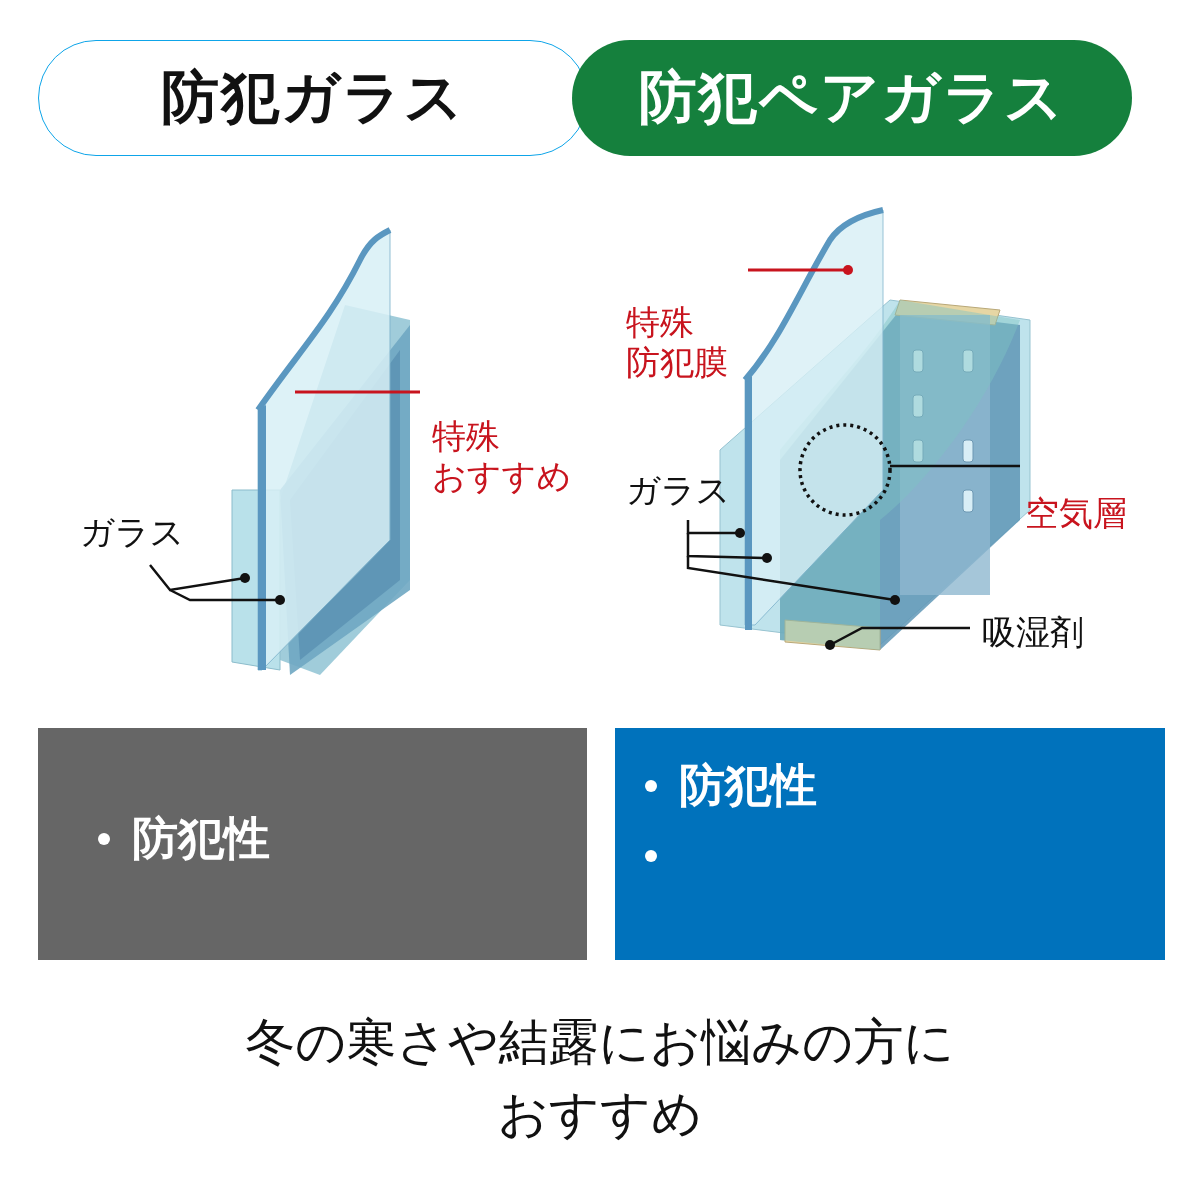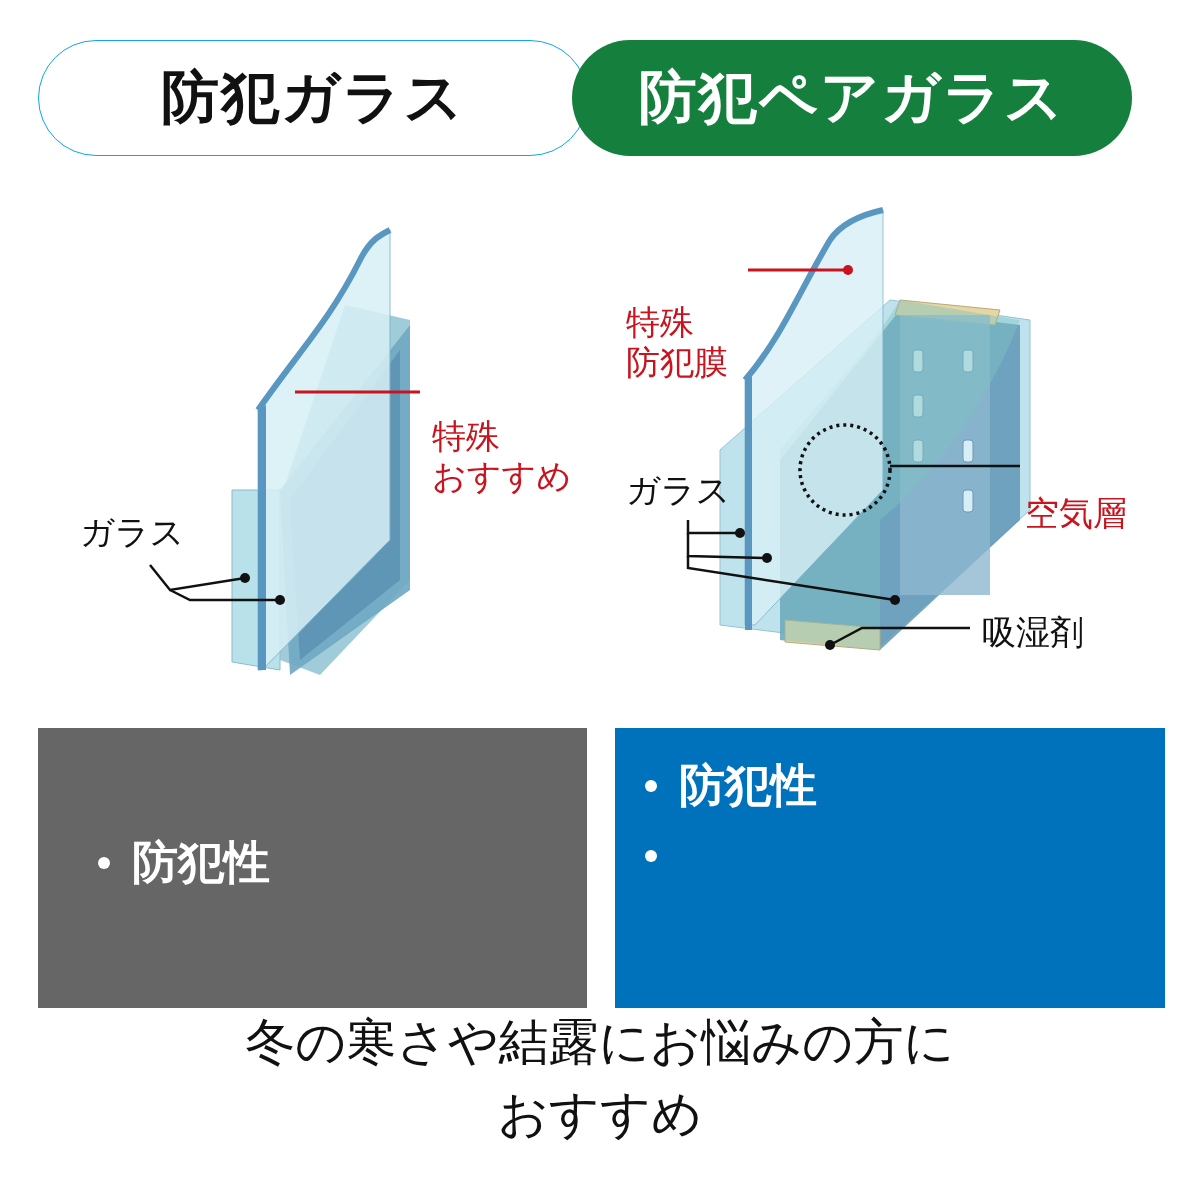--- a/index.html
+++ b/index.html
@@ -6,21 +6,21 @@
   body { width:1200px; height:1200px; position:relative; overflow:hidden;
          font-family:"DejaVu Sans","Liberation Sans",sans-serif; color:#111; }
   .pill { position:absolute; top:40px; height:116px; border-radius:58px;
           display:flex; align-items:center; justify-content:center;
           font-size:58px; font-weight:bold; letter-spacing:2px; box-sizing:border-box; }
   .pill-left { left:38px; width:550px; border:1px solid #0ea5e9; background:#fff; color:#111; }
   .pill-right { left:572px; width:560px; background:#15803d; color:#fff; }
   .diagram { position:absolute; }
   .lbl { position:absolute; font-size:34px; line-height:40px; white-space:nowrap; }
   .red { color:#c8141e;margin-top:46px; }
-  .box { position:absolute; top:728px; height:280px; box-sizing:border-box; color:#fff;
+  .box { position:absolute; top:728px; height:232px; box-sizing:border-box; color:#fff;
          font-size:46px; font-weight:bold; }
   .box-gray { left:38px; width:549px; background:#666666; display:flex; align-items:center; padding-left:60px; }
   .box-blue { left:615px; width:550px; background:#0072bc; padding-left:30px; padding-top:28px; }
   .bullet-line { display:flex; align-items:center; height:60px; margin-bottom:10px; }
   .dot { display:inline-block; width:12px; height:12px; border-radius:50%; background:#fff; margin-right:22px; }
   .caption { position:absolute; left:0; width:1200px; text-align:center; font-size:50px; line-height:72px; color:#111; }
 </style>
 </head>
 <body>
 

